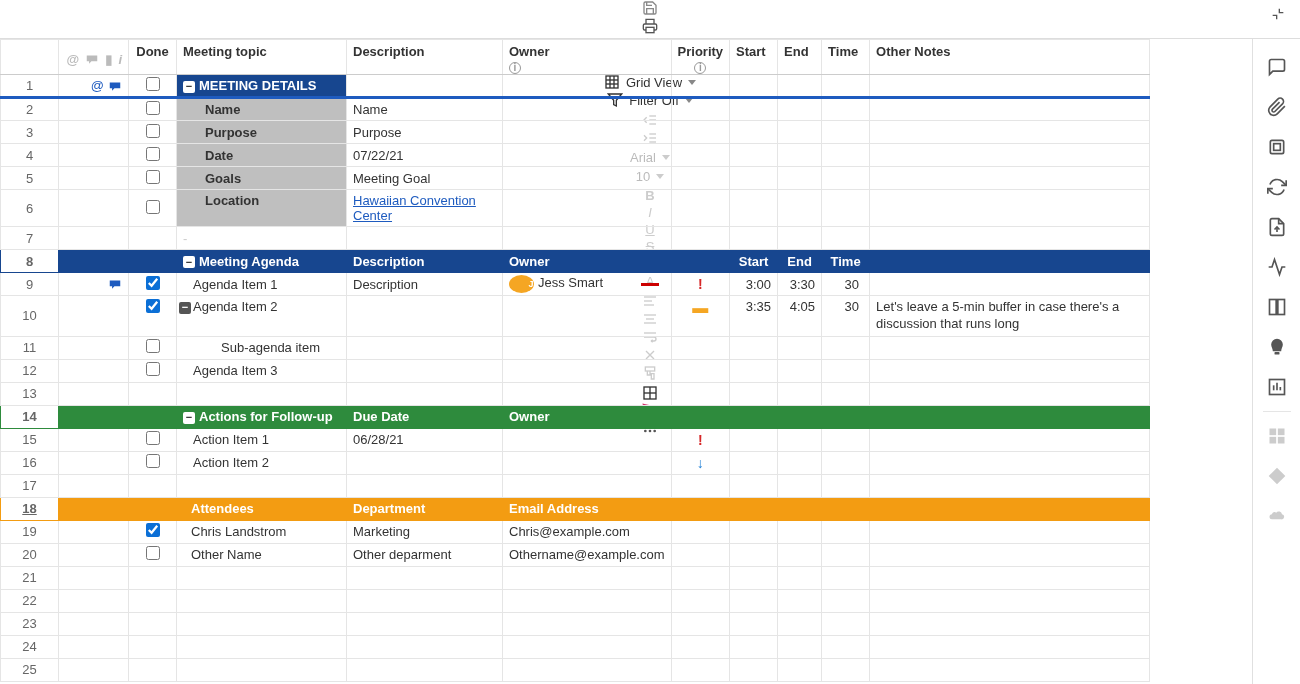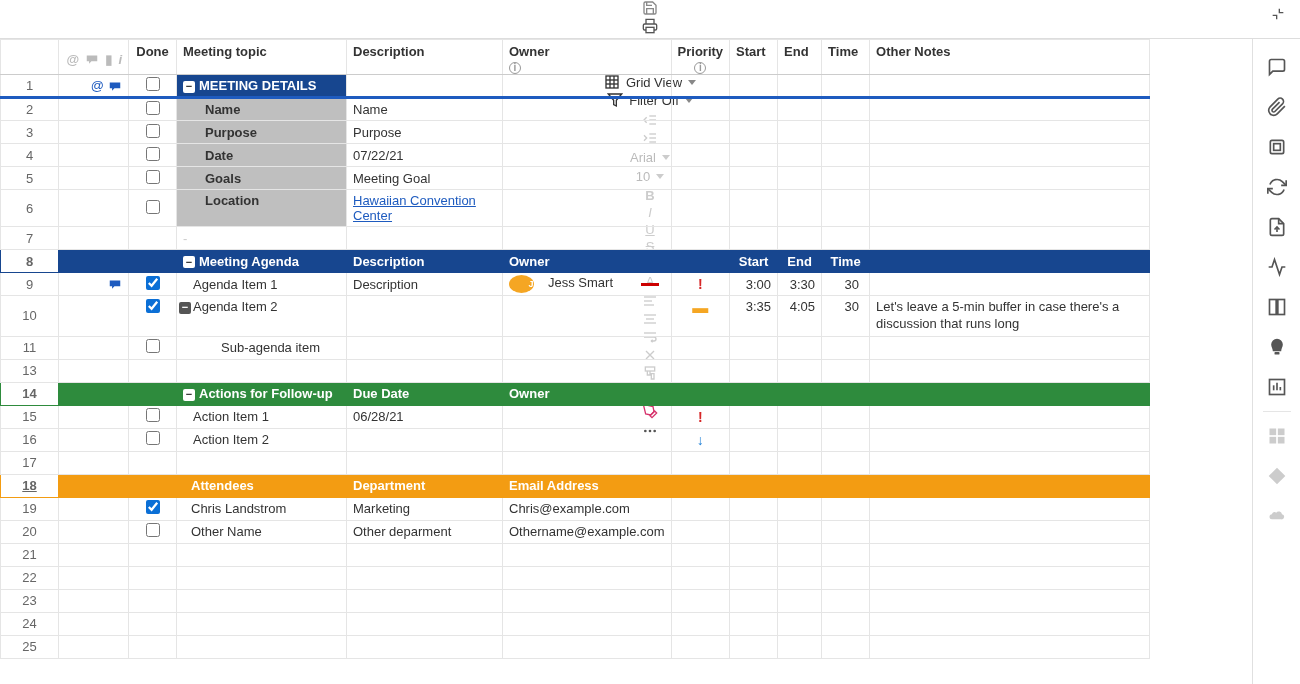--- a/index.html
+++ b/index.html
@@ -52,21 +52,21 @@
 .section-green { background: #2e8b3d; color: #fff; font-weight: 700; }
 .section-green td { border-color: #2e8b3d; }
 .section-orange { background: #f39c12; color: #fff; font-weight: 700; }
 .section-orange td { border-color: #f39c12; }
 .grey-cell { background: #bfbfbf; font-weight: 700; padding-left: 28px;}
 .expand-toggle { display: inline-flex; align-items: center; justify-content: center; width: 12px; height: 12px; background: #fff; color: #333; font-size: 11px; border-radius: 2px; margin-right: 4px; cursor: pointer; font-weight: bold; line-height:1;}
 .expand-toggle.grey-toggle { background: #555; color: #fff; }
 .indent-1 { padding-left: 16px; }
 .indent-2 { padding-left: 44px; }
 .link { color: #1e5bbf; text-decoration: underline; }
-.avatar { display: inline-flex; width: 18px; height: 18px; border-radius: 50%; background: #f5a623; color: #fff; font-size: 9px; align-items: center; justify-content: center; margin-right: 14px; vertical-align: middle; font-weight: bold; padding-left: 25px;}
+.avatar { display: inline-flex; width: 18px; height: 18px; border-radius: 50%; background: #f5a623; color: #fff; font-size: 9px; align-items: center; justify-content: center; margin-right: 4px; vertical-align: middle; font-weight: bold; padding-left: 25px;}
 .prio-high { color: #d62728; font-weight: 900; font-size:14px;}
 .prio-med { color: #f5a623; font-weight: 900; font-size: 16px;}
 .prio-low { color: #1e7fd6; font-weight: 900; font-size: 14px;}
 .row-icons { color: #1e5bbf; display: flex; gap: 4px; justify-content:flex-end; align-items:center; height:100%;}
 .row-icons.grey { color: #bbb; }
 tr:not(.header-row) td { font-size: 13px; }
 .desc-col.allow-wrap, .notes-col { white-space: normal; }
 tr.tall td { height: auto; padding-top:3px; padding-bottom:3px;}
 
 svg { display: block; }
@@ -438,20 +438,33 @@
   <td class="indent-2">Sub-agenda item</td>
   <td></td>
             <td></td>
             <td></td>
             <td></td>
             <td></td>
             <td></td>
             <td></td>
 </tr>
 
+<tr>
+  <td class="row-num">12</td>
+            <td class="icons-col"></td>
+  <td class="done-col"><input type="checkbox" style=""></td>
+  <td class="indent-1">Agenda Item 3</td>
+  <td></td>
+            <td></td>
+            <td></td>
+            <td></td>
+            <td></td>
+            <td></td>
+            <td></td>
+</tr>
 
 <tr>
             <td class="row-num">13</td>
             <td class="icons-col"></td>
             <td></td>
             <td></td>
             <td></td>
             <td></td>
             <td></td>
             <td></td>

